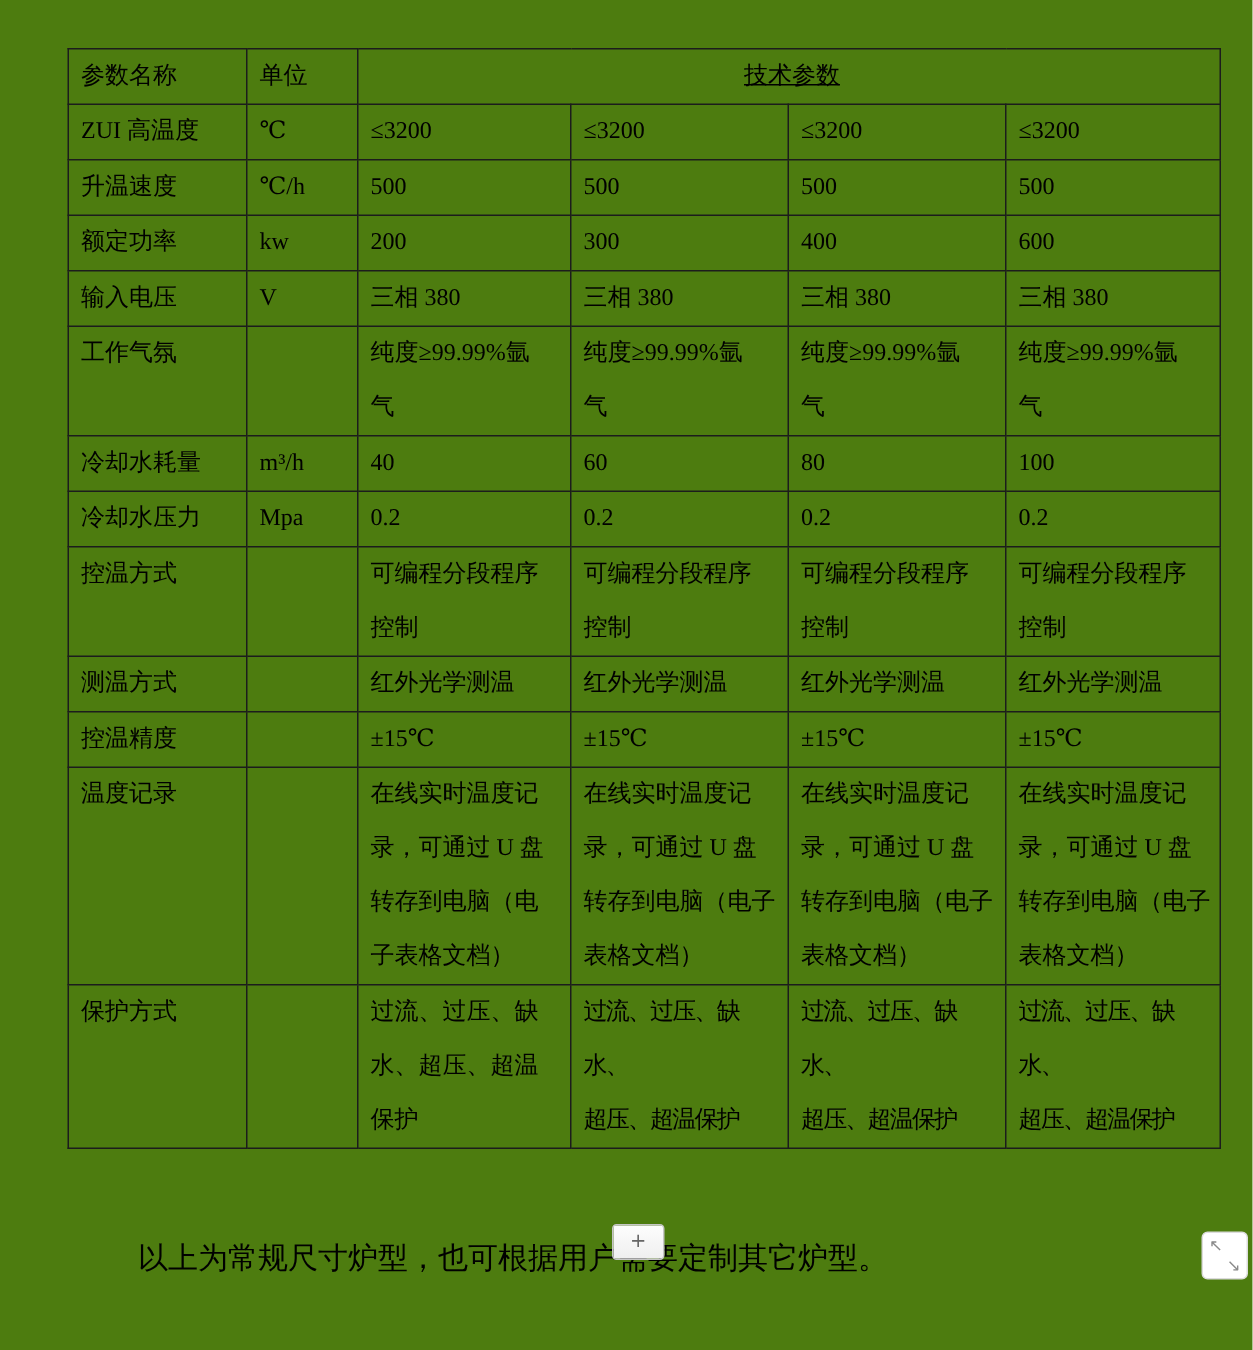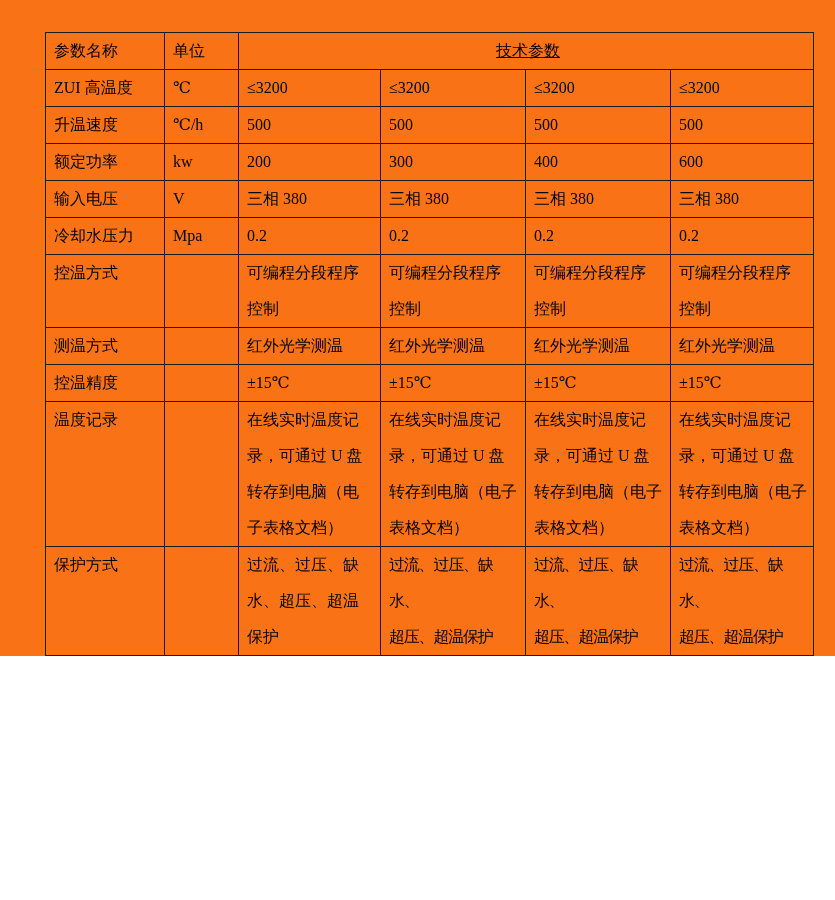--- a/index.html
+++ b/index.html
@@ -1,19 +1,19 @@
 <!DOCTYPE html>
 <html><head>
 <meta charset="utf-8">
 <style>
   html,body{margin:0;padding:0;background:#fff;}
   .page{
     position:relative;
-    width:835px;height:656px;
-    background:#f97316;
+    width:835px;height:900px;
+    background:#4d7c0f;
     font-family:"Liberation Serif","DejaVu Serif",serif;
     color:#000;
     overflow:hidden;
   }
   table.spec{
     position:absolute;left:45px;top:32px;
     width:768px;
     border-collapse:collapse;
     table-layout:fixed;
   }
@@ -118,20 +118,40 @@
     </tr>
     <tr>
       <td>输入电压</td>
       <td>V</td>
       <td>三相 380</td>
       <td>三相 380</td>
       <td>三相 380</td>
       <td>三相 380</td>
     </tr>
     <tr>
+      <td>工作气氛</td>
+      <td></td>
+      <td>纯度≥99.99%氩
+气</td>
+      <td>纯度≥99.99%氩
+气</td>
+      <td>纯度≥99.99%氩
+气</td>
+      <td>纯度≥99.99%氩
+气</td>
+    </tr>
+    <tr>
+      <td>冷却水耗量</td>
+      <td>m³/h</td>
+      <td>40</td>
+      <td>60</td>
+      <td>80</td>
+      <td>100</td>
+    </tr>
+    <tr>
       <td>冷却水压力</td>
       <td class="sp-err">Mpa</td>
       <td>0.2</td>
       <td>0.2</td>
       <td>0.2</td>
       <td>0.2</td>
     </tr>
     <tr>
       <td>控温方式</td>
       <td></td>

